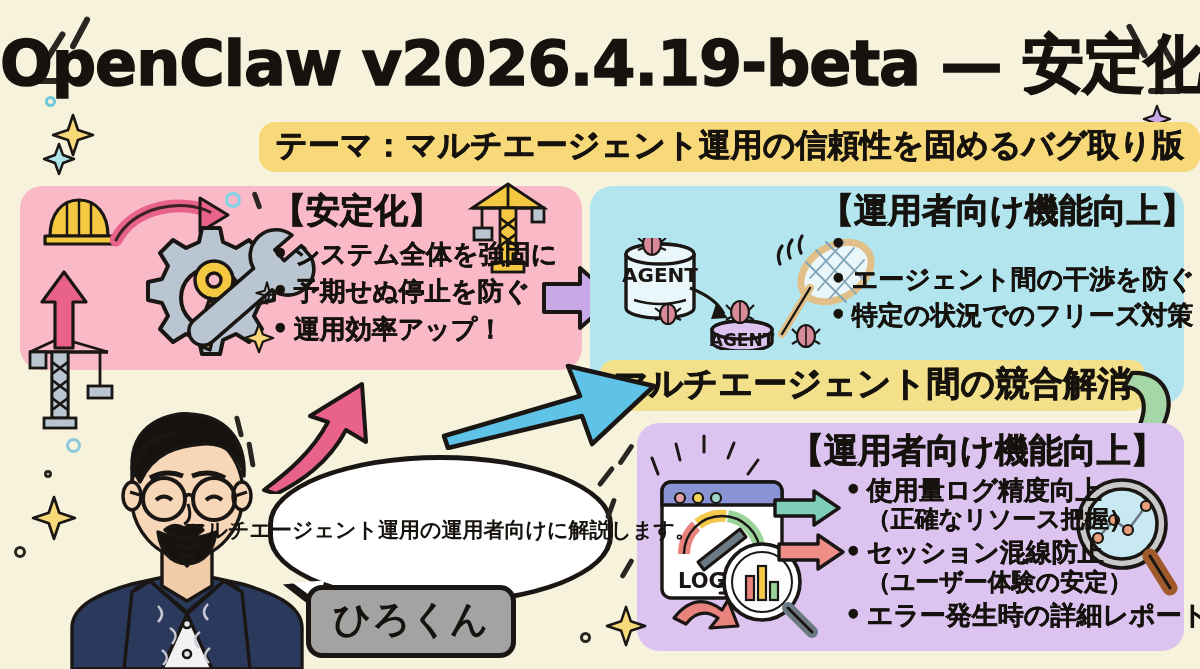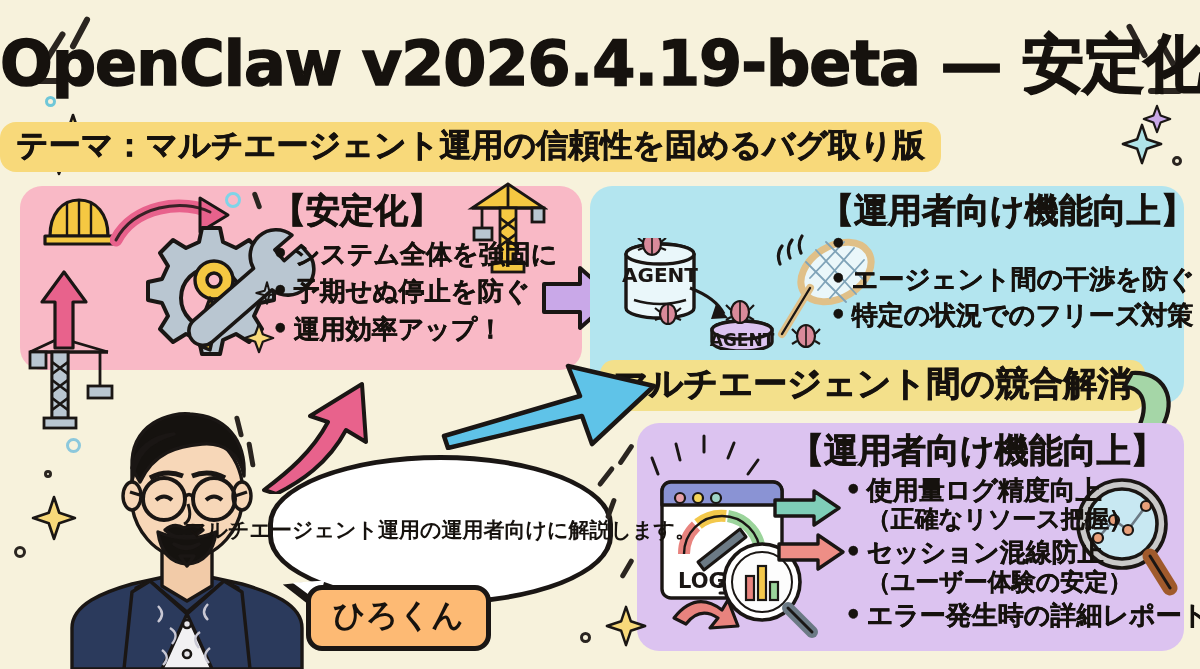--- a/index.html
+++ b/index.html
@@ -15,21 +15,21 @@
   
   .title {
     position: absolute; left: 0; top: 22px; width: 1200px;
     text-align: center;
     font-size: 62px; font-weight: 900; color: #16120E;
     letter-spacing: -1px;
     white-space: nowrap;
     -webkit-text-stroke: 1.5px #16120E;
   }
   .subtitle-wrap {
-    position: absolute; left: 0; top: 122px; width: 1200px; text-align: left;
+    position: absolute; left: 0; top: 122px; width: 1200px; text-align: right;
   }
   .subtitle {
     display: inline-block;
     font-size: 32px; font-weight: 900; color: #16120E;
     padding: 2px 16px 4px 16px;
     background: #F8D97A;
     border-radius: 16px;
     white-space: nowrap;
     -webkit-text-stroke: 0.7px #16120E;
   }
@@ -91,22 +91,22 @@
     position: absolute; left: 292px; top: 576px;
     width: 0; height: 0;
     border-top: 11px solid transparent;
     border-bottom: 11px solid transparent;
     border-right: 30px solid #FFFFFF;
     transform: rotate(16deg);
   }
   .name-badge {
     position: absolute; left: 306px; top: 585px;
     padding: 4px 22px 8px 22px;
-    background: #fdba74; border: 5px solid #1A1614; border-radius: 16px;
-    font-size: 32px; font-weight: 900; color: #16120E;
+    background: #a3a3a3; border: 5px solid #1A1614; border-radius: 16px;
+    font-size: 38px; font-weight: 900; color: #16120E;
     white-space: nowrap;
   }
 
   
   .person { position: absolute; left: 62px; top: 396px; width: 250px; height: 273px; }
 
   
   .spark { position: absolute; }
   .dash { position: absolute; background: #2A2520; border-radius: 4px; }
   .dot-deco { position: absolute; border-radius: 50%; border: 3px solid #2A2520; }

